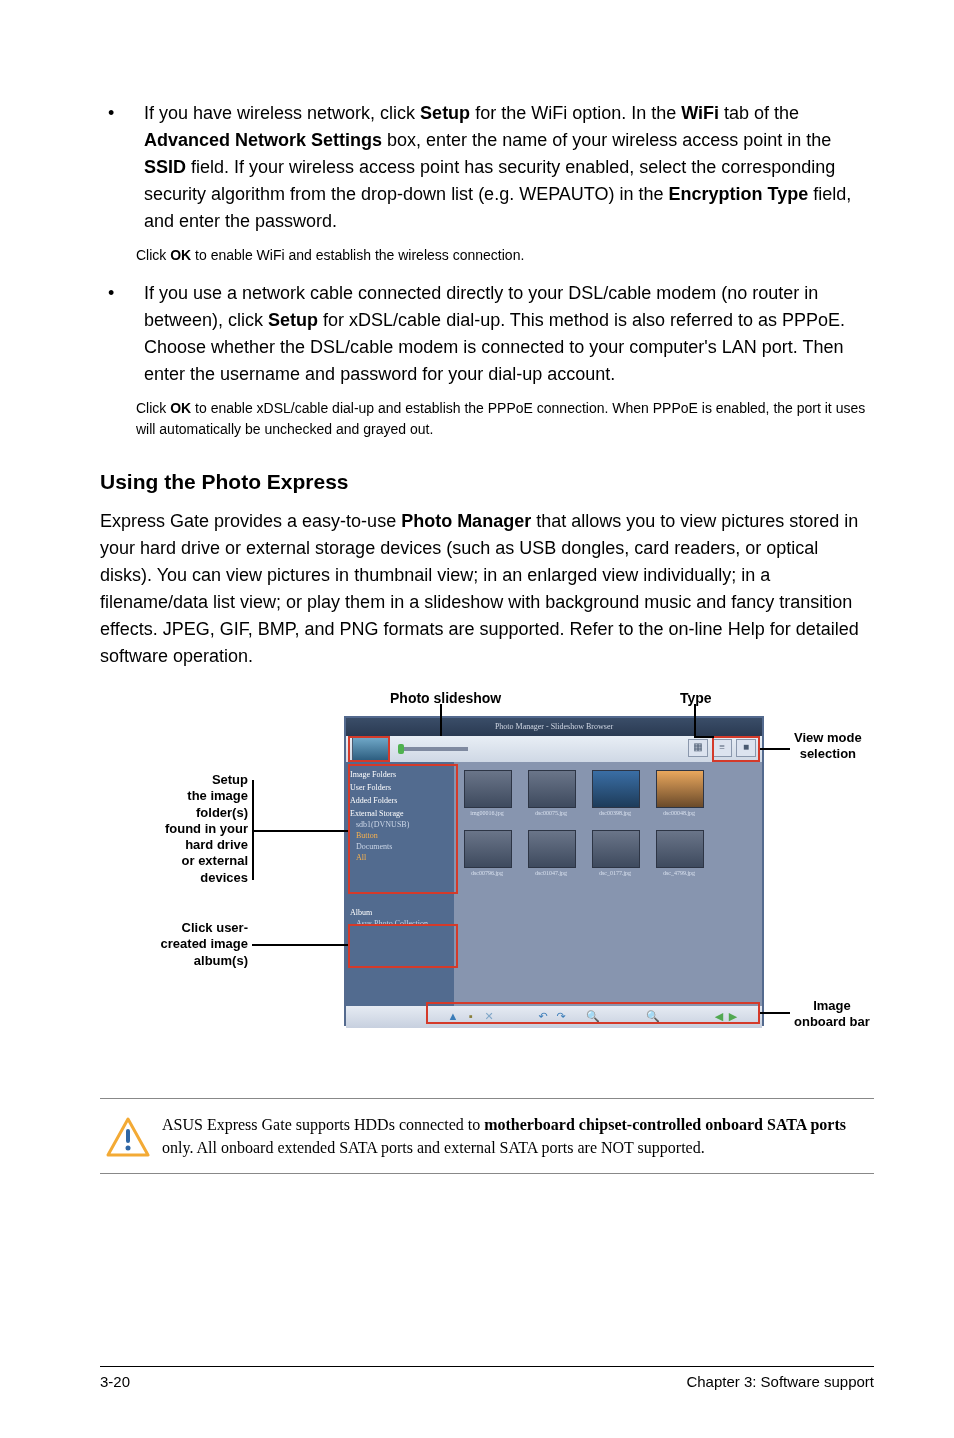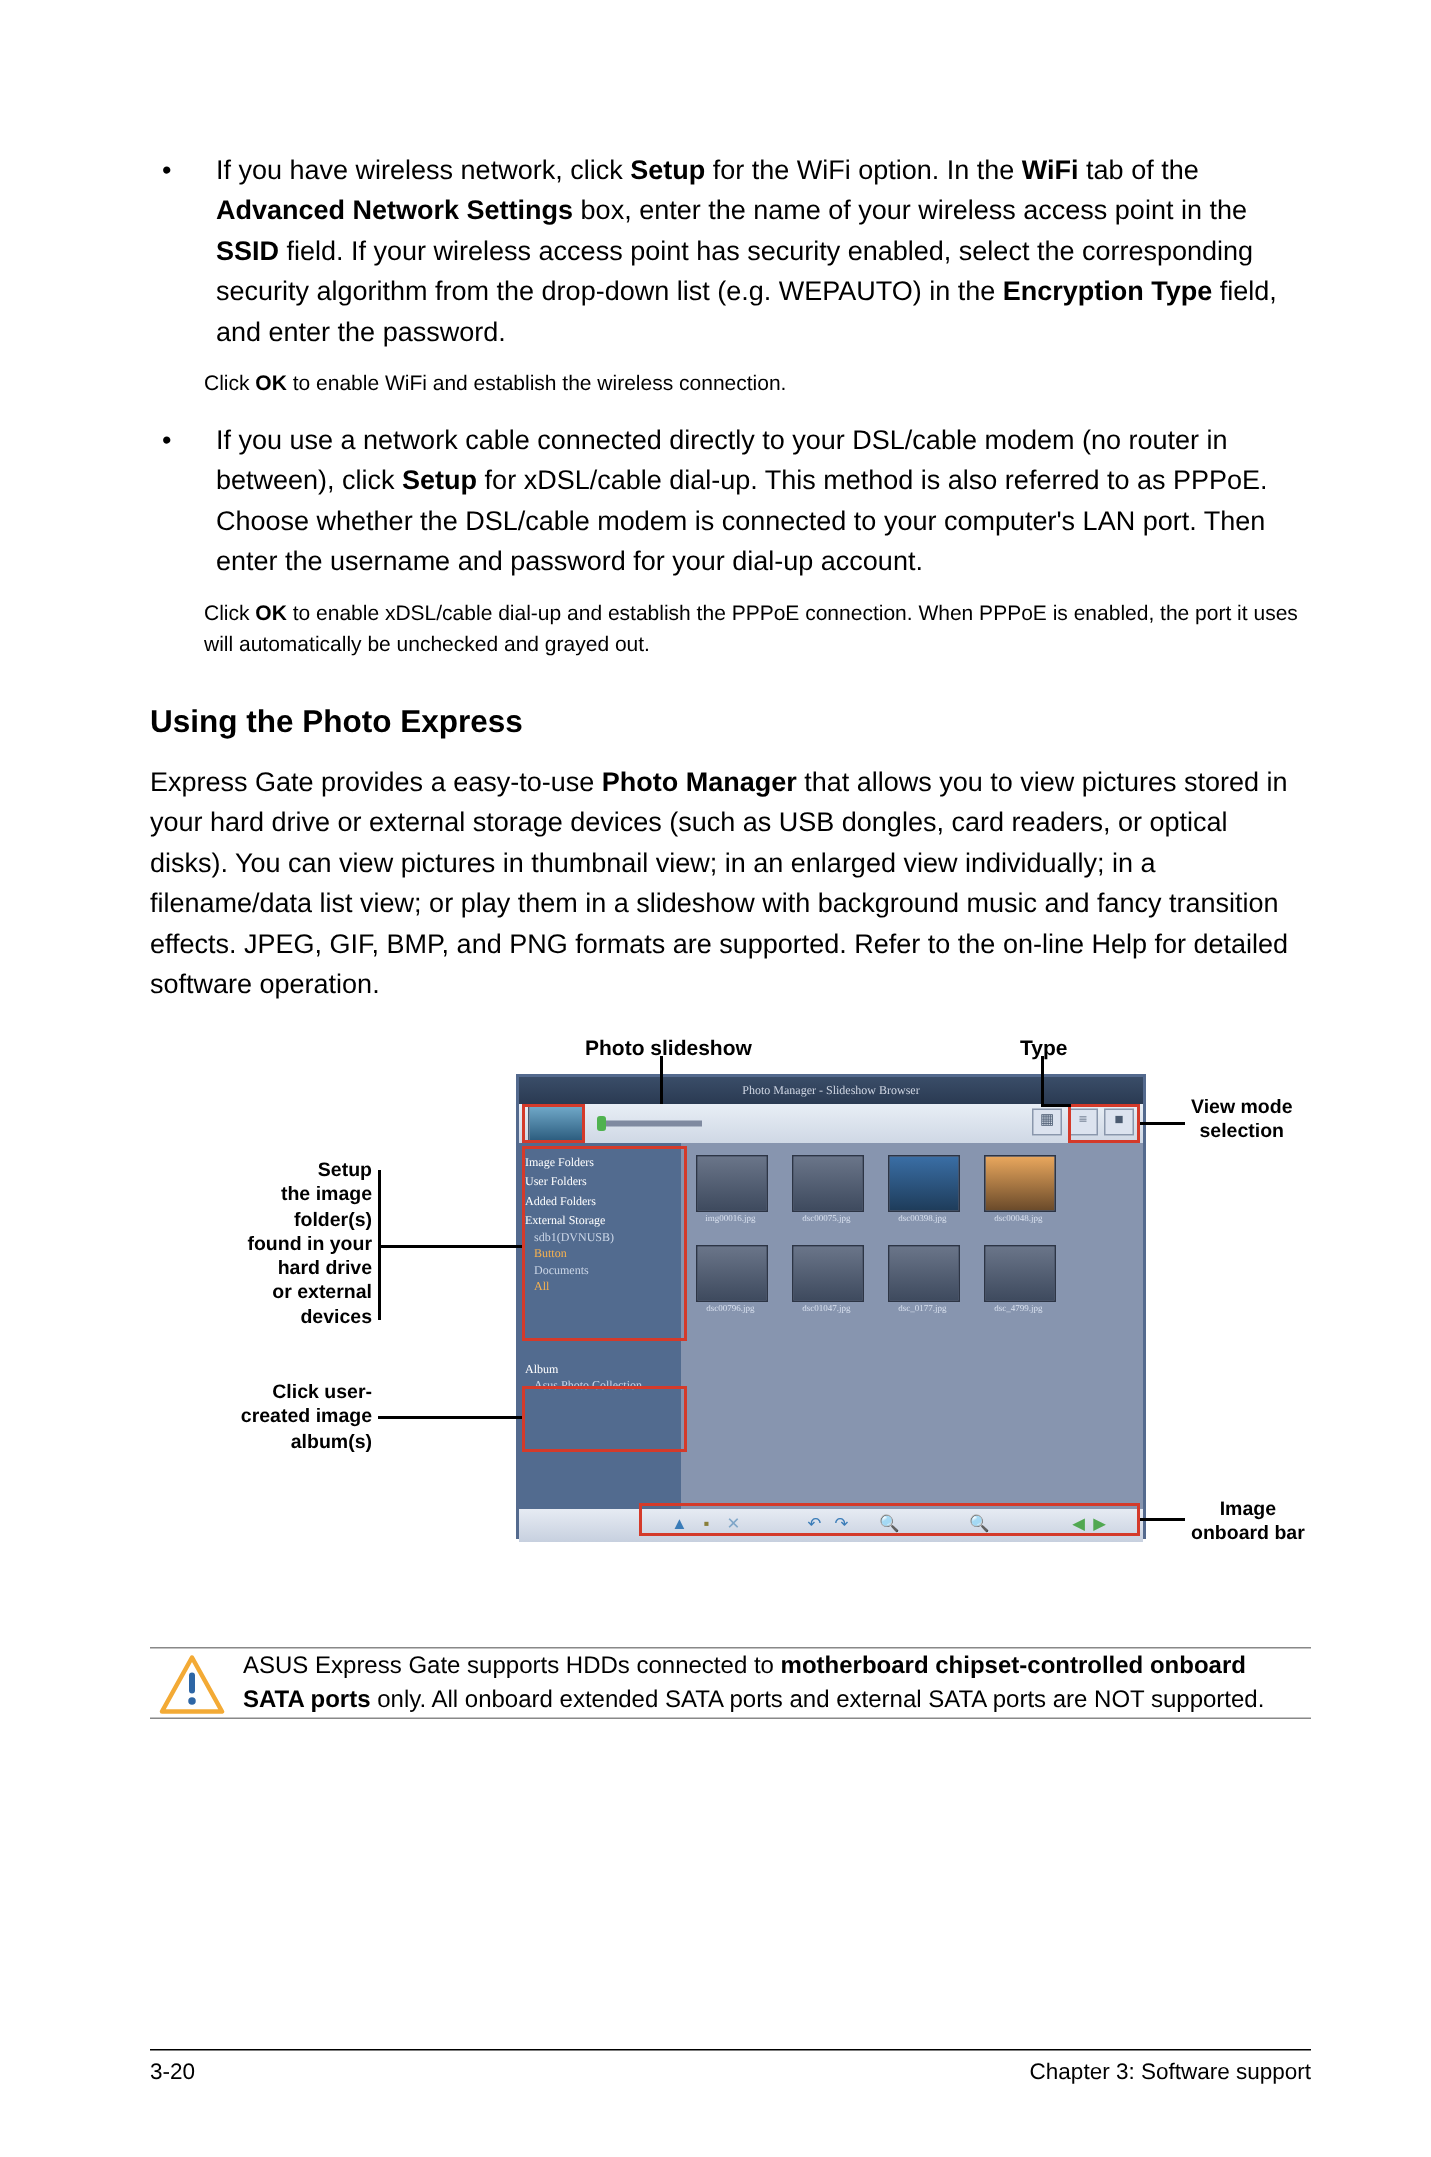--- a/index.html
+++ b/index.html
@@ -203,21 +203,22 @@
     height: auto;
   }
 
   
   .note-row {
     display: flex;
     align-items: flex-start;
     margin-top: 28px;
     border-top: 1px solid #888;
     border-bottom: 1px solid #888;
-    padding: 0 0;
+    padding: 14px 0;
+    font-family: Liberation Serif, serif;
   }
   .note-icon {
     width: 56px;
     flex-shrink: 0;
     display: flex;
     justify-content: center;
     padding-top: 4px;
   }
   .note-text {
     flex: 1;

